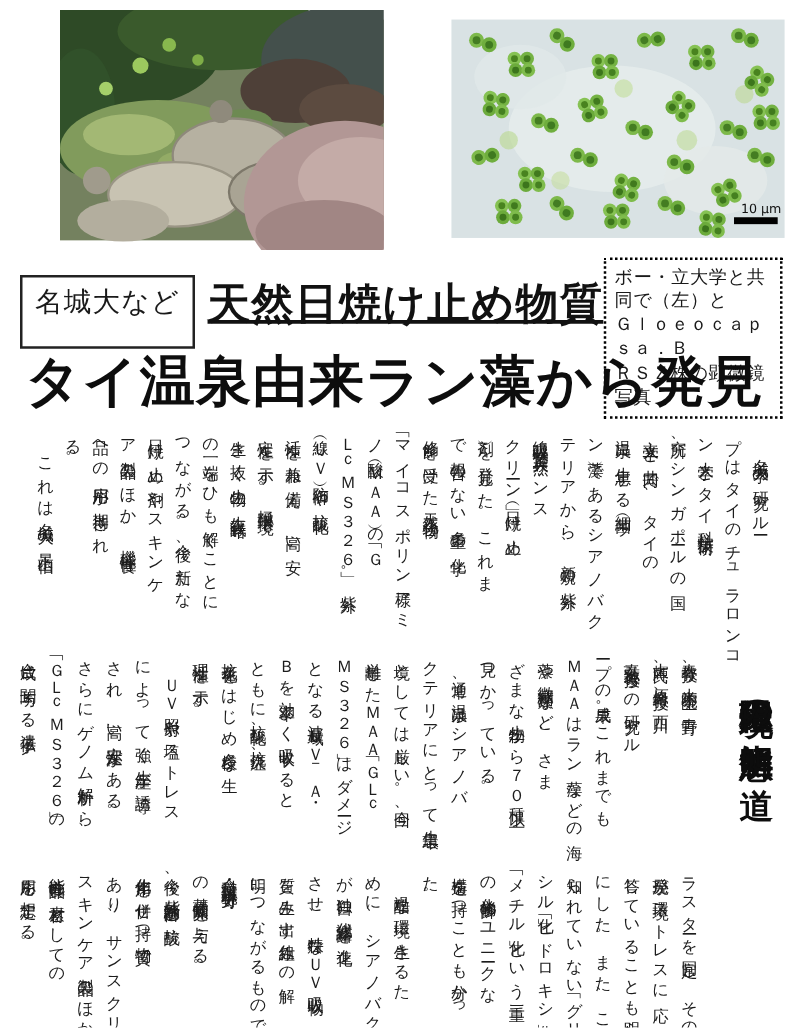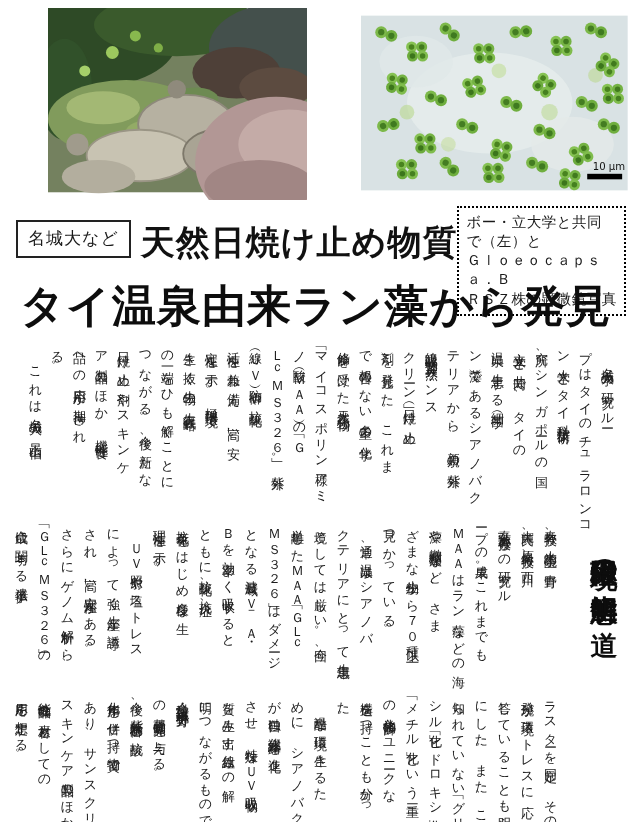--- a/index.html
+++ b/index.html
@@ -12,27 +12,27 @@
 
   
   .photo-row{display:flex;padding:8px 0 0 48px;height:194px;gap:32px;}
   .photo{display:block;}
   .photo-left{width:282px;height:192px;margin-right:22px;}
   .photo-right{width:290px;height:190px;}
 
   
   .caption-row{display:flex;align-items:flex-start;padding:12px 0 0 16px;height:66px;}
   .kicker-box{
-    border:2px solid #222;padding:5px 10px 6px;margin-top:6px;
-    font-family:"DejaVu Sans",sans-serif;font-size:17px;font-weight:500;
+    border:2px solid #222;padding:5px 10px 20px;margin-top:6px;
+    font-family:"DejaVu Sans",sans-serif;font-size:22px;font-weight:500;
     letter-spacing:1px;white-space:nowrap;
   }
   .section-headline{
     font-family:"DejaVu Sans",sans-serif;font-weight:bold;font-size:34px;
-    letter-spacing:1px;margin:6px 0 0 10px;white-space:nowrap;color:#111;
+    letter-spacing:1px;margin:6px 0 0 10px;white-space:nowrap;color:#111;text-decoration:underline;
   }
   .photo-caption{
     margin-left:auto;margin-top:-8px;margin-right:2px;
     border:2px dotted #000;padding:5px 7px;width:228px;
     font-family:"DejaVu Sans",sans-serif;font-size:14.5px;line-height:1.32;
     letter-spacing:.5px;
   }
 
   
   .main-headline{

